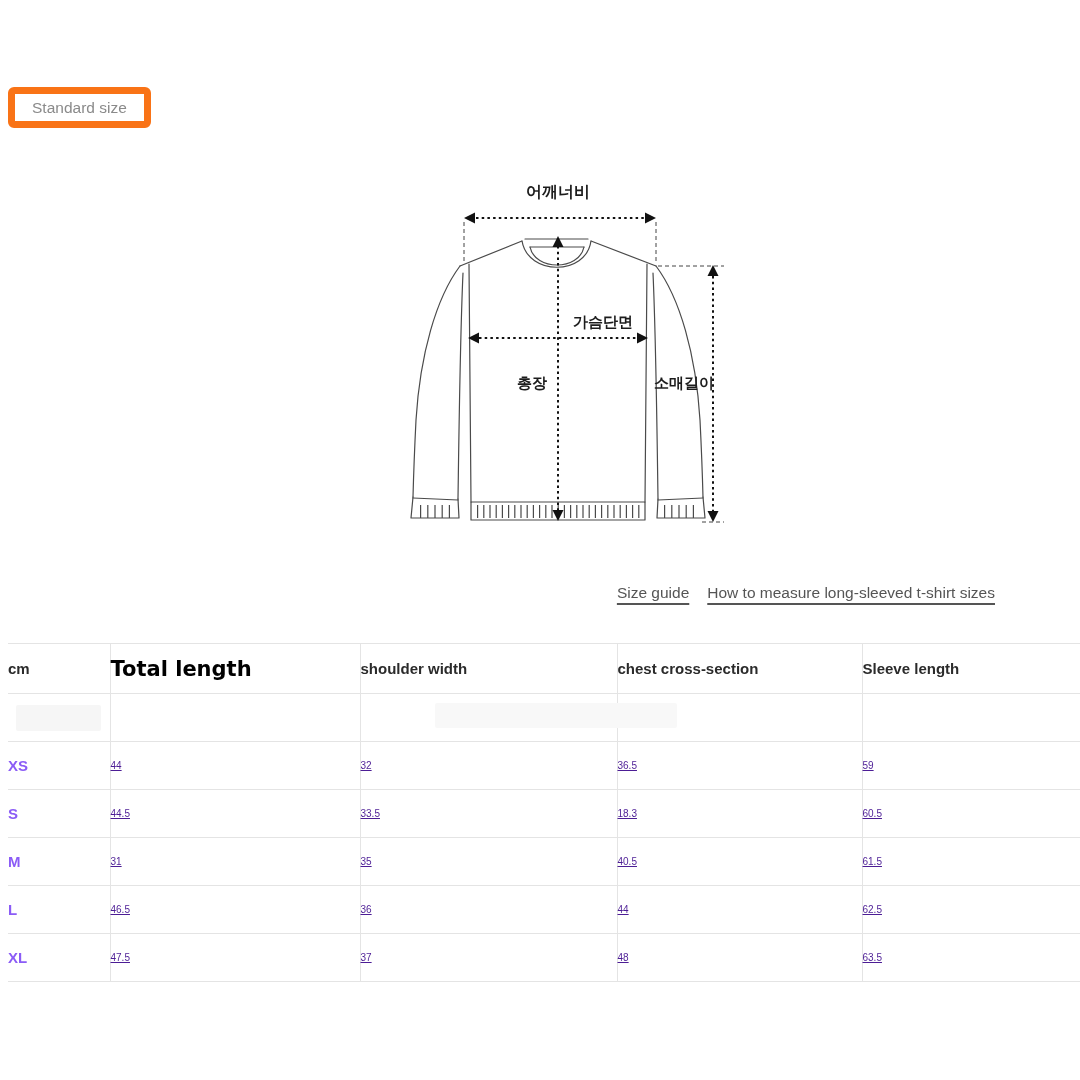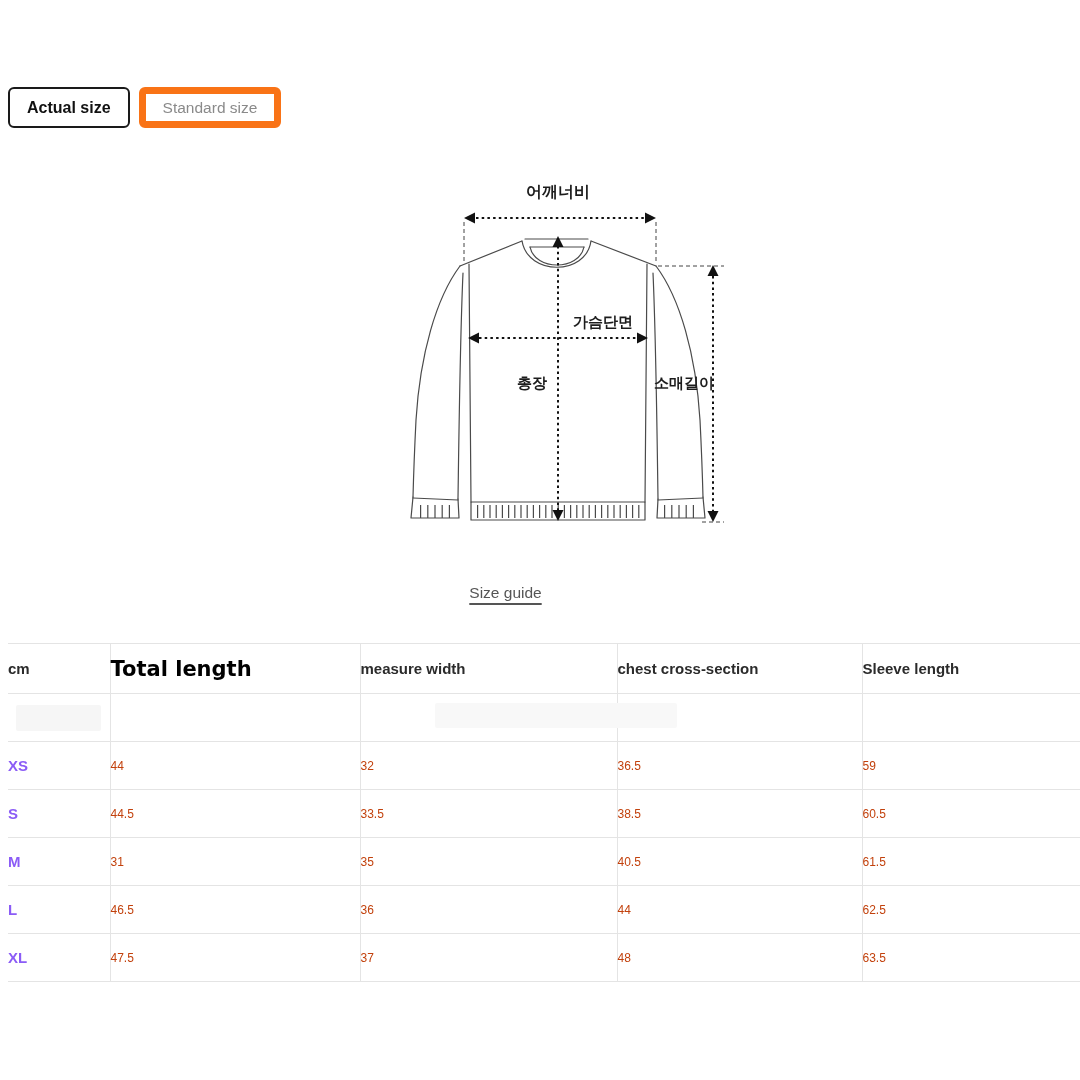--- a/index.html
+++ b/index.html
@@ -24,52 +24,51 @@
   
   .diagram { position: absolute; left: 390px; top: 160px; width: 370px; height: 390px; }
   .diagram text {
     font-family: "Liberation Sans", sans-serif;
     font-weight: 700; fill: #1c1c1c;
   }
 
   
   .links-row {
     position: absolute; left: 0; top: 584px; width: 995px;
-    display: flex; justify-content: center; gap: 18px; padding-left: 16px;
+    display: flex; justify-content: flex-end; gap: 18px; padding-left: 16px;
   }
   .uline-link {
     font-size: 15.5px; font-weight: 500; color: #555;
     text-decoration: underline; text-underline-offset: 5px;
     text-decoration-thickness: 1.5px; cursor: pointer; white-space: nowrap;
   }
 
   
   .table-wrap { position: absolute; left: 8px; top: 643px; width: 1110px; }
   table { border-collapse: collapse; table-layout: fixed; width: 1110px; border-top: 1px solid #e4e4e4; }
   col.c1 { width: 102px; } col.c2 { width: 250px; } col.c3 { width: 257px; }
   col.c4 { width: 245px; } col.c5 { width: 256px; }
   tr { border-bottom: 1px solid #e4e4e4; }
   th, td { text-align: left; vertical-align: middle; background: #fff; }
   th + th, td + td { border-left: 1px solid #e4e4e4; margin-left: 8px; }
   thead tr { height: 50px; }
   tbody tr { height: 48px; }
   th { font-size: 15px; font-weight: 700; color: #2b2b2b; }
   th.patched { font-family: "DejaVu Sans", sans-serif; font-size: 21px; font-weight: 700; color: #000; }
   td.size-cell { font-size: 15px; font-weight: 700; color: #8b5cf6; }
-  td.val-cell  { font-size: 12px; font-weight: 400; color: #c2410c; }
+  td.val-cell  { font-size: 10px; font-weight: 400; color: #4c1d95; text-decoration: underline; }
 
   .patch { background: #f6f6f6; border-radius: 2px; }
   .patch-cm { width: 85px; height: 26px; margin: 0 auto; }
   .patch-mid { position: absolute; left: 427px; top: 60px; width: 242px; height: 25px; background: #f8f8f8; z-index: 2; }
 </style>
 </head>
 <body>
 
 <div class="tabs">
-  <div class="tab active">Actual size</div>
   <div class="tab inactive">Standard size</div>
 </div>
 
 <svg class="diagram" viewBox="0 0 370 390" width="370" height="390">
 
   <g stroke="#4a4a4a" stroke-width="1.2" fill="none" stroke-linecap="round" stroke-linejoin="round">
 
     <path d="M135,79 H198"></path>
     <path d="M140,87 H194"></path>
     <path d="M132,81 C138,116 196,116 201,81"></path>
@@ -126,37 +125,38 @@
   </g>
 
   <text x="168" y="37" font-size="16" text-anchor="middle">어깨너비</text>
   <text x="213" y="167" font-size="15" text-anchor="middle">가슴단면</text>
   <text x="157" y="228" font-size="15" text-anchor="end">총장</text>
   <text x="294" y="228" font-size="15" text-anchor="middle">소매길이</text>
 </svg>
 
 <div class="links-row">
   <span class="uline-link">Size guide</span>
+  <span class="uline-link">How to measure long-sleeved t-shirt sizes</span>
 </div>
 
 <div class="table-wrap">
   <div class="patch patch-mid"></div>
   <table>
     <colgroup>
         <col class="c1">
         <col class="c2">
         <col class="c3">
         <col class="c4">
         <col class="c5">
       </colgroup>
     <thead>
       <tr>
         <th>cm</th>
         <th class="patched">Total length</th>
-        <th>measure width</th>
+        <th>shoulder width</th>
         <th>chest cross-section</th>
         <th>Sleeve length</th>
       </tr>
     </thead>
     <tbody>
       <tr>
         <td>
             <div class="patch patch-cm"></div>
           </td>
         <td></td>
@@ -168,21 +168,21 @@
         <td class="size-cell">XS</td>
         <td class="val-cell">44</td>
         <td class="val-cell">32</td>
         <td class="val-cell">36.5</td>
         <td class="val-cell">59</td>
       </tr>
       <tr>
         <td class="size-cell">S</td>
         <td class="val-cell">44.5</td>
         <td class="val-cell">33.5</td>
-        <td class="val-cell">38.5</td>
+        <td class="val-cell">18.3</td>
         <td class="val-cell">60.5</td>
       </tr>
       <tr>
         <td class="size-cell">M</td>
         <td class="val-cell">31</td>
         <td class="val-cell">35</td>
         <td class="val-cell">40.5</td>
         <td class="val-cell">61.5</td>
       </tr>
       <tr>

